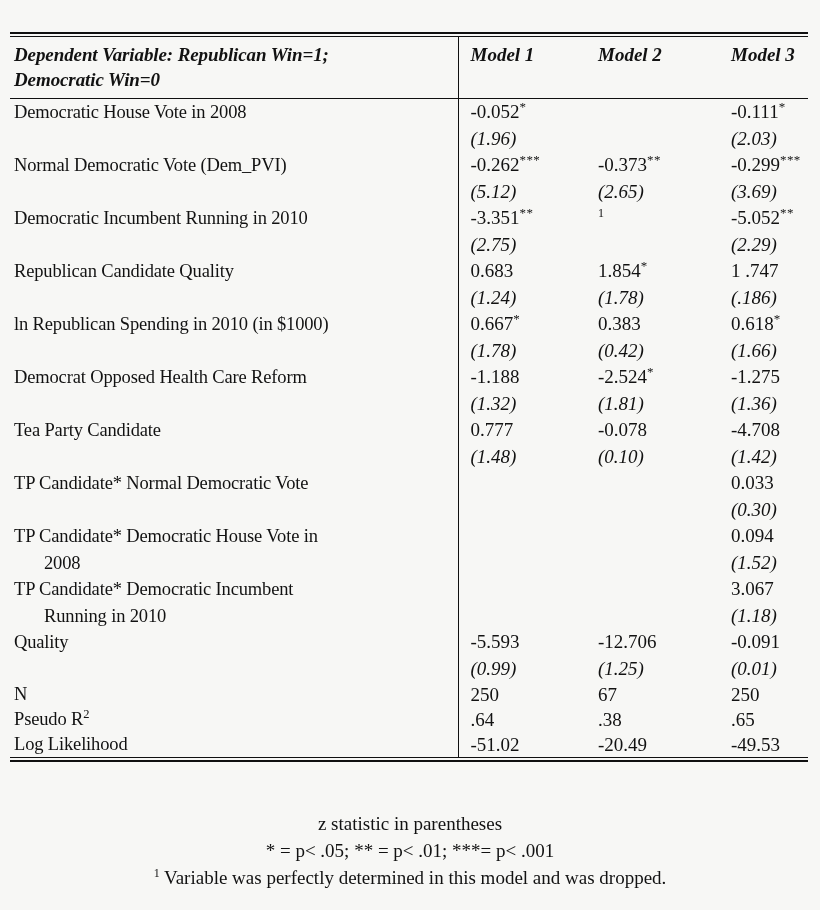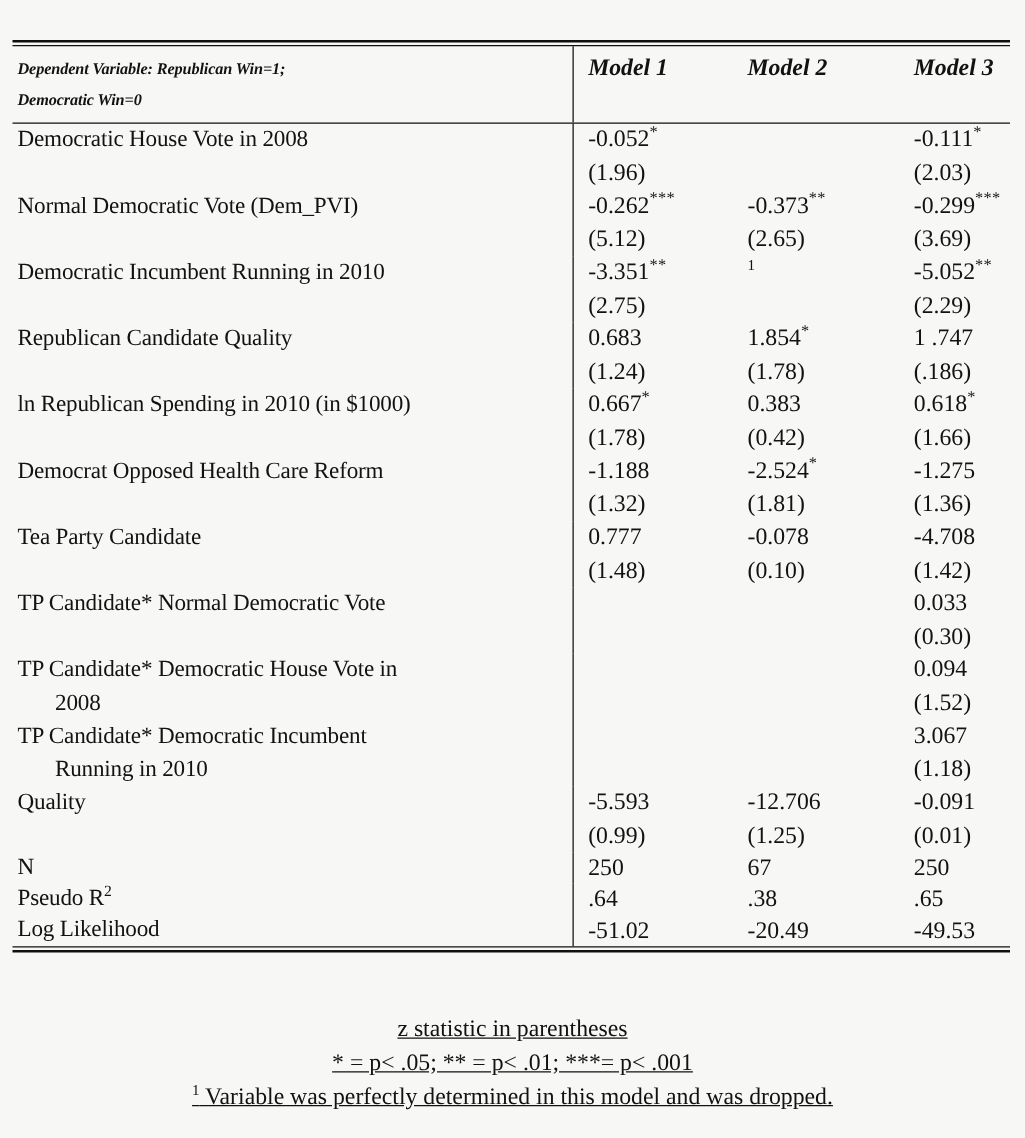--- a/index.html
+++ b/index.html
@@ -62,21 +62,21 @@
   col.c-m3    { width: 89px;  }
 
   .divider-cell {
     border-left: 1.7px solid #101010;
   }
 
   
   .hdr-label {
     font-weight: bold;
     font-style: italic;
-    font-size: 13px;
+    font-size: 19px;
     line-height: 25px;
     padding: 5px 0 6px 4px !important;
     letter-spacing: -0.1px;
   }
   .hdr-model {
     font-weight: bold;
     font-style: italic;
     font-size: 19px;
     line-height: 25px;
     padding: 5px 0 6px 12px !important;
@@ -97,21 +97,21 @@
     display: block;
     padding-left: 30px;
   }
   .coef {
     font-size: 19px;
     line-height: 26.5px;
     padding-left: 12px !important;
     white-space: nowrap;
     margin-top: 37px;
   }
-  .coef .se { display: block; }
+  .coef .se { display: block; font-style: italic; }
   sup.star {
     font-size: 13px;
     line-height: 0;
     vertical-align: super;
     letter-spacing: 0.3px;
   }
   sup.fn {
     font-size: 12px;
     line-height: 0;
     vertical-align: super;
@@ -130,21 +130,20 @@
 
   
   #notes {
     position: absolute;
     left: 0;
     top: 810px;
     width: 820px;
     text-align: center;
     font-size: 19px;
     line-height: 27px;
-    text-decoration: underline;
   }
   #notes div { white-space: nowrap; }
   #notes sup.fn {
     font-size: 12px;
     vertical-align: super;
     line-height: 0;
   }
 </style>
 </head>
 <body>

